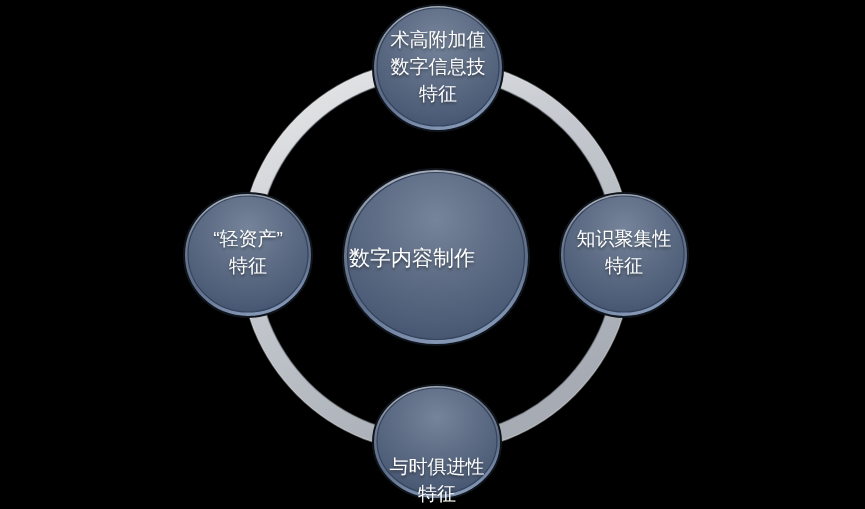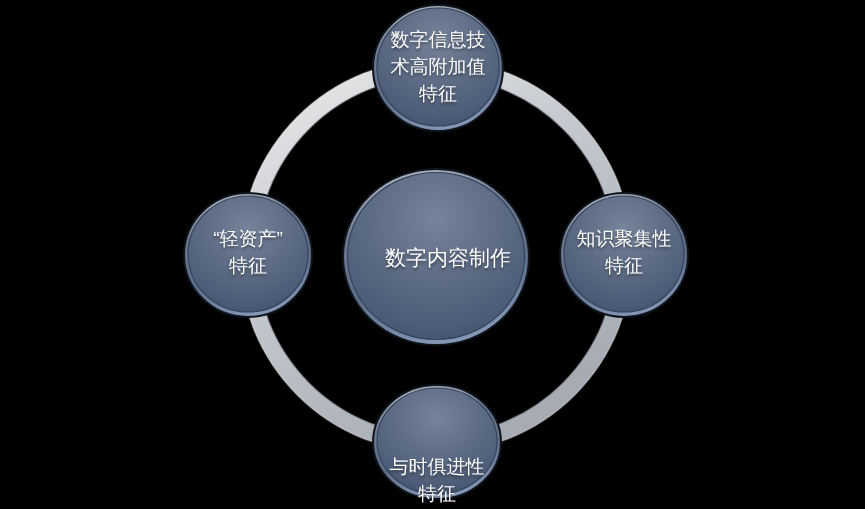--- a/index.html
+++ b/index.html
@@ -92,27 +92,27 @@
       <ellipse cx="437" cy="442" rx="64" ry="57" fill="url(#rimGrad)" stroke="#10151d" stroke-width="2"></ellipse>
       <ellipse cx="437" cy="441" rx="60" ry="53" fill="url(#bodyGrad)" stroke="#35445e" stroke-width="1.2"></ellipse>
     </g>
 
     <g>
       <ellipse cx="248" cy="255" rx="64" ry="62" fill="url(#rimGrad)" stroke="#10151d" stroke-width="2"></ellipse>
       <ellipse cx="248" cy="254" rx="60" ry="58" fill="url(#bodyGrad)" stroke="#35445e" stroke-width="1.2"></ellipse>
     </g>
   </svg>
 
-  <div class="label label-center" style="left:448px; top:258px;">
+  <div class="label label-center" style="left:412px; top:258px;">
     <span class="line">数字内容制作</span>
   </div>
 
   <div class="label label-satellite" style="left:438px; top:66px;">
+    <span class="line">术高附加值</span>
     <span class="line">数字信息技</span>
-    <span class="line">术高附加值</span>
     <span class="line">特征</span>
   </div>
 
   <div class="label label-satellite" style="left:624px; top:252px;">
     <span class="line">知识聚集性</span>
     <span class="line">特征</span>
   </div>
 
   <div class="label label-satellite" style="left:437px; top:443px;margin-top:37px;">
     <span class="line">与时俱进性</span>

